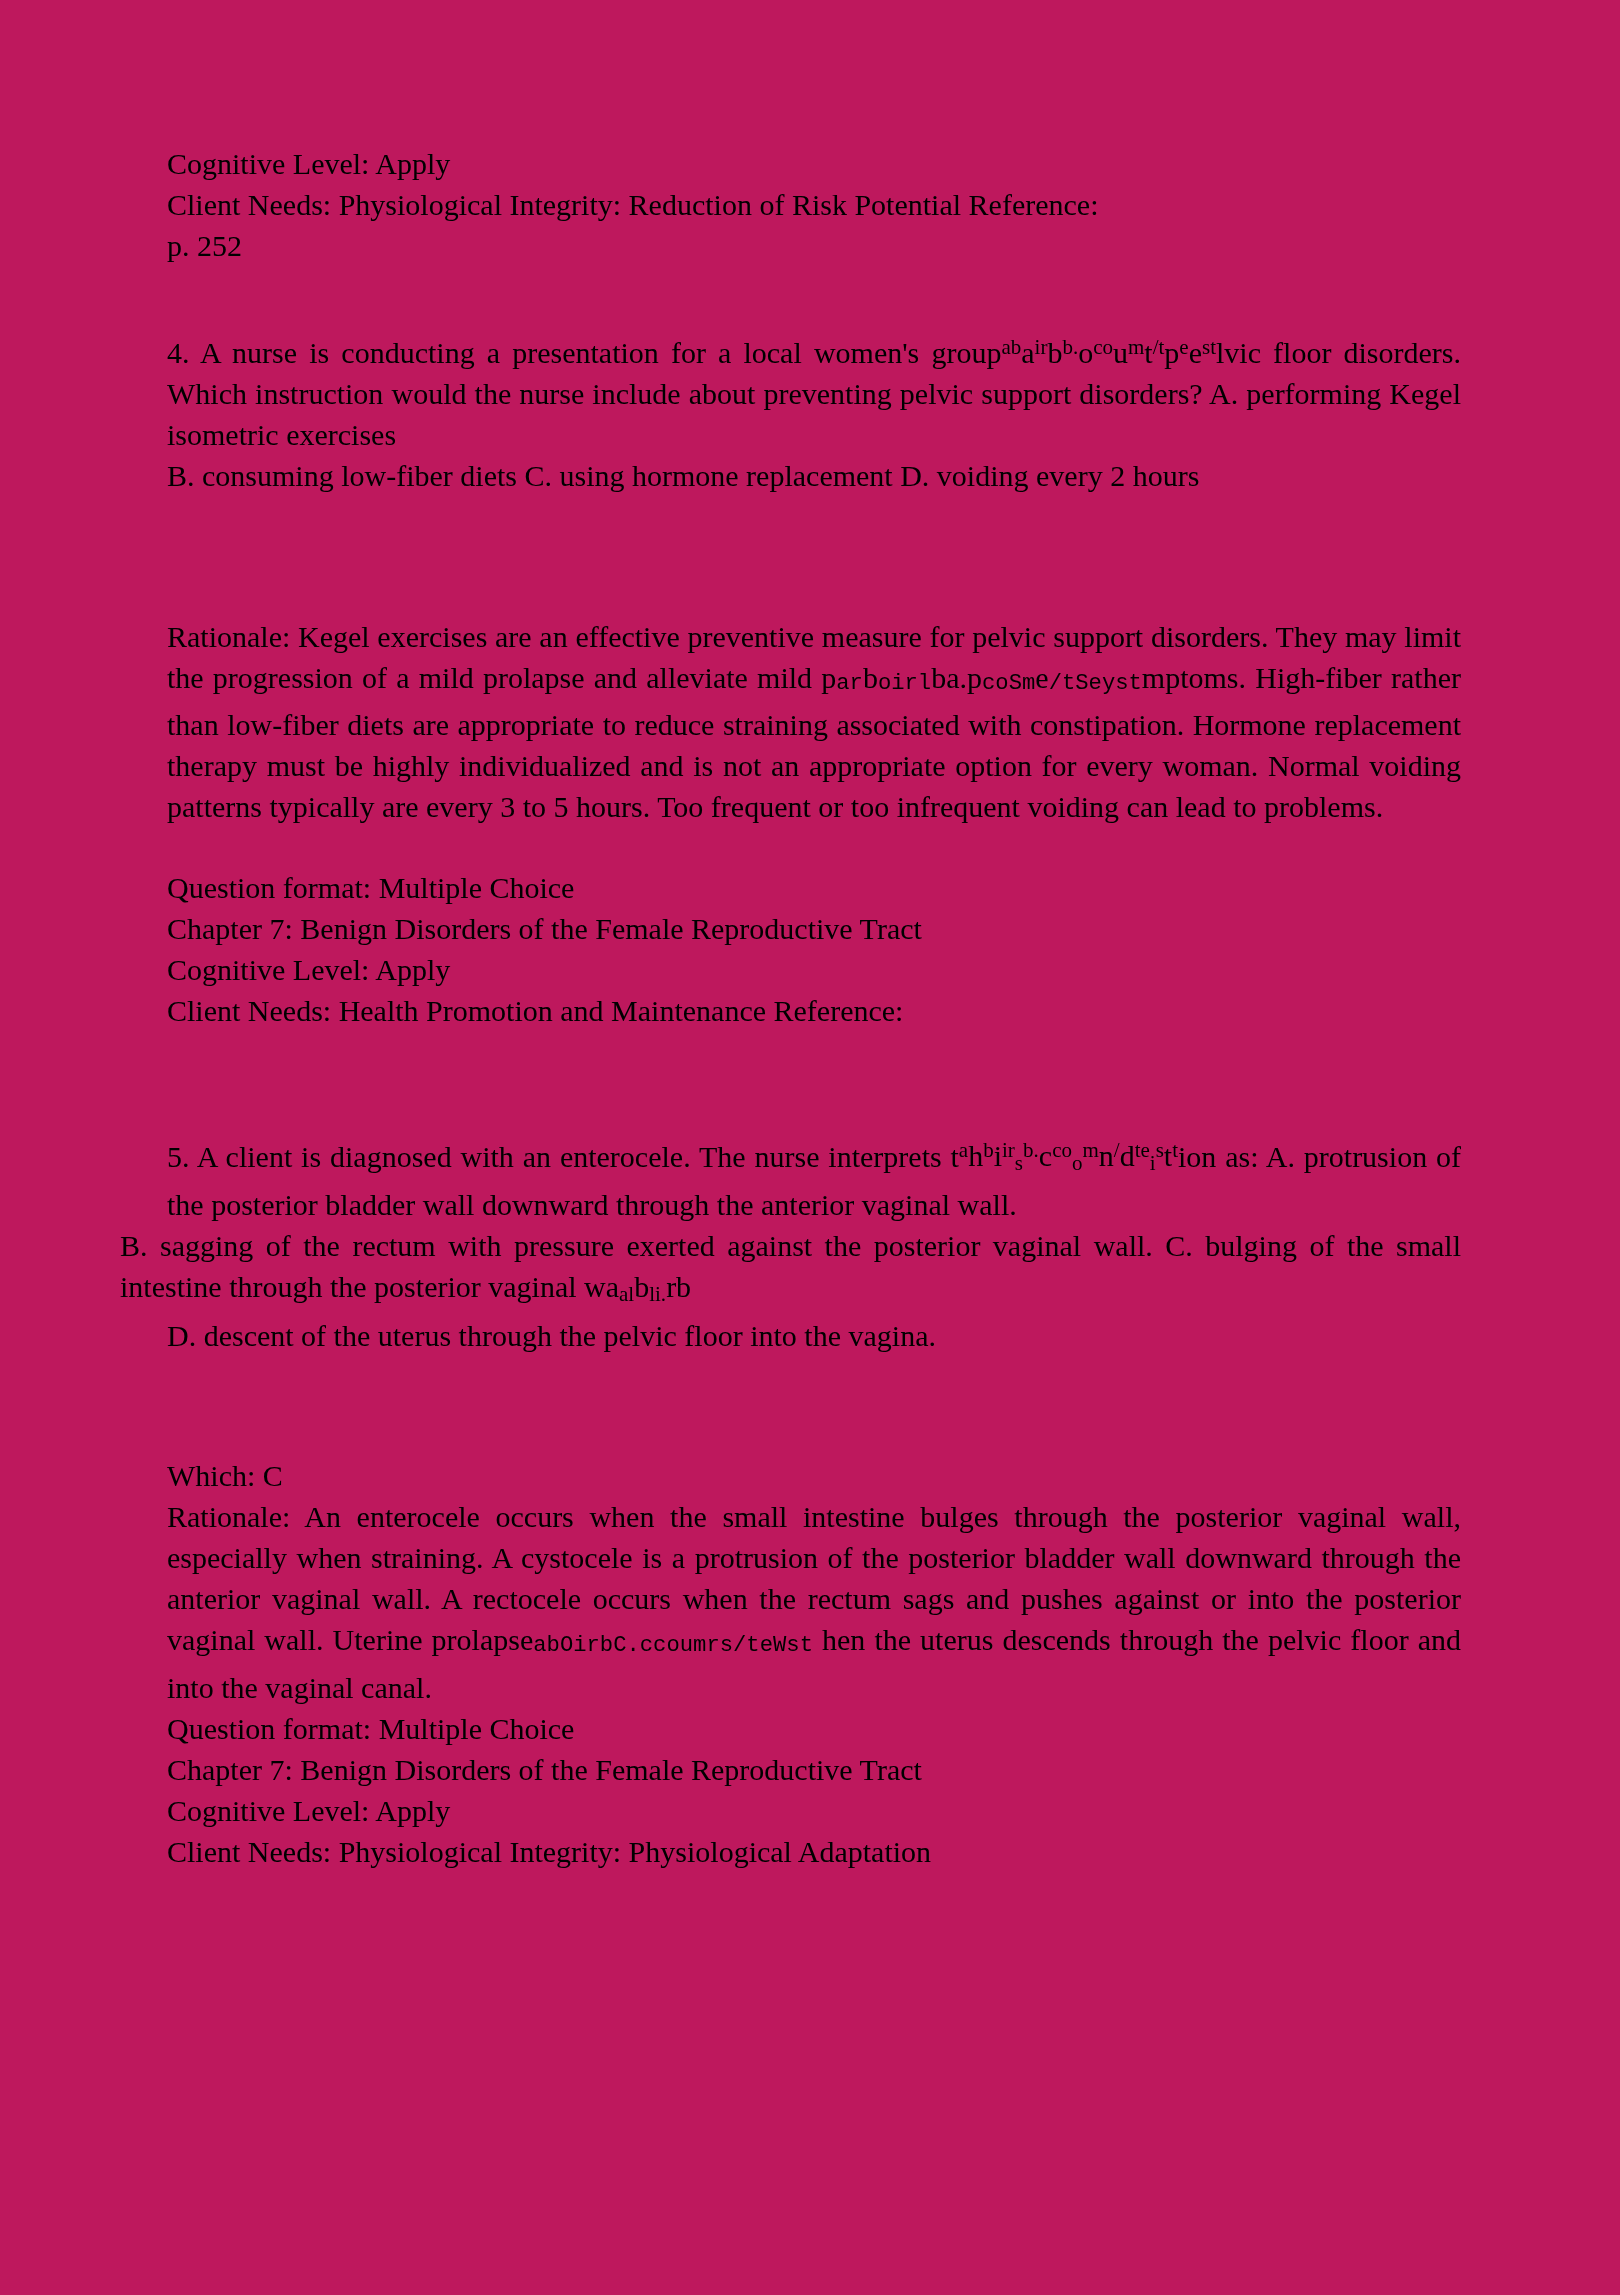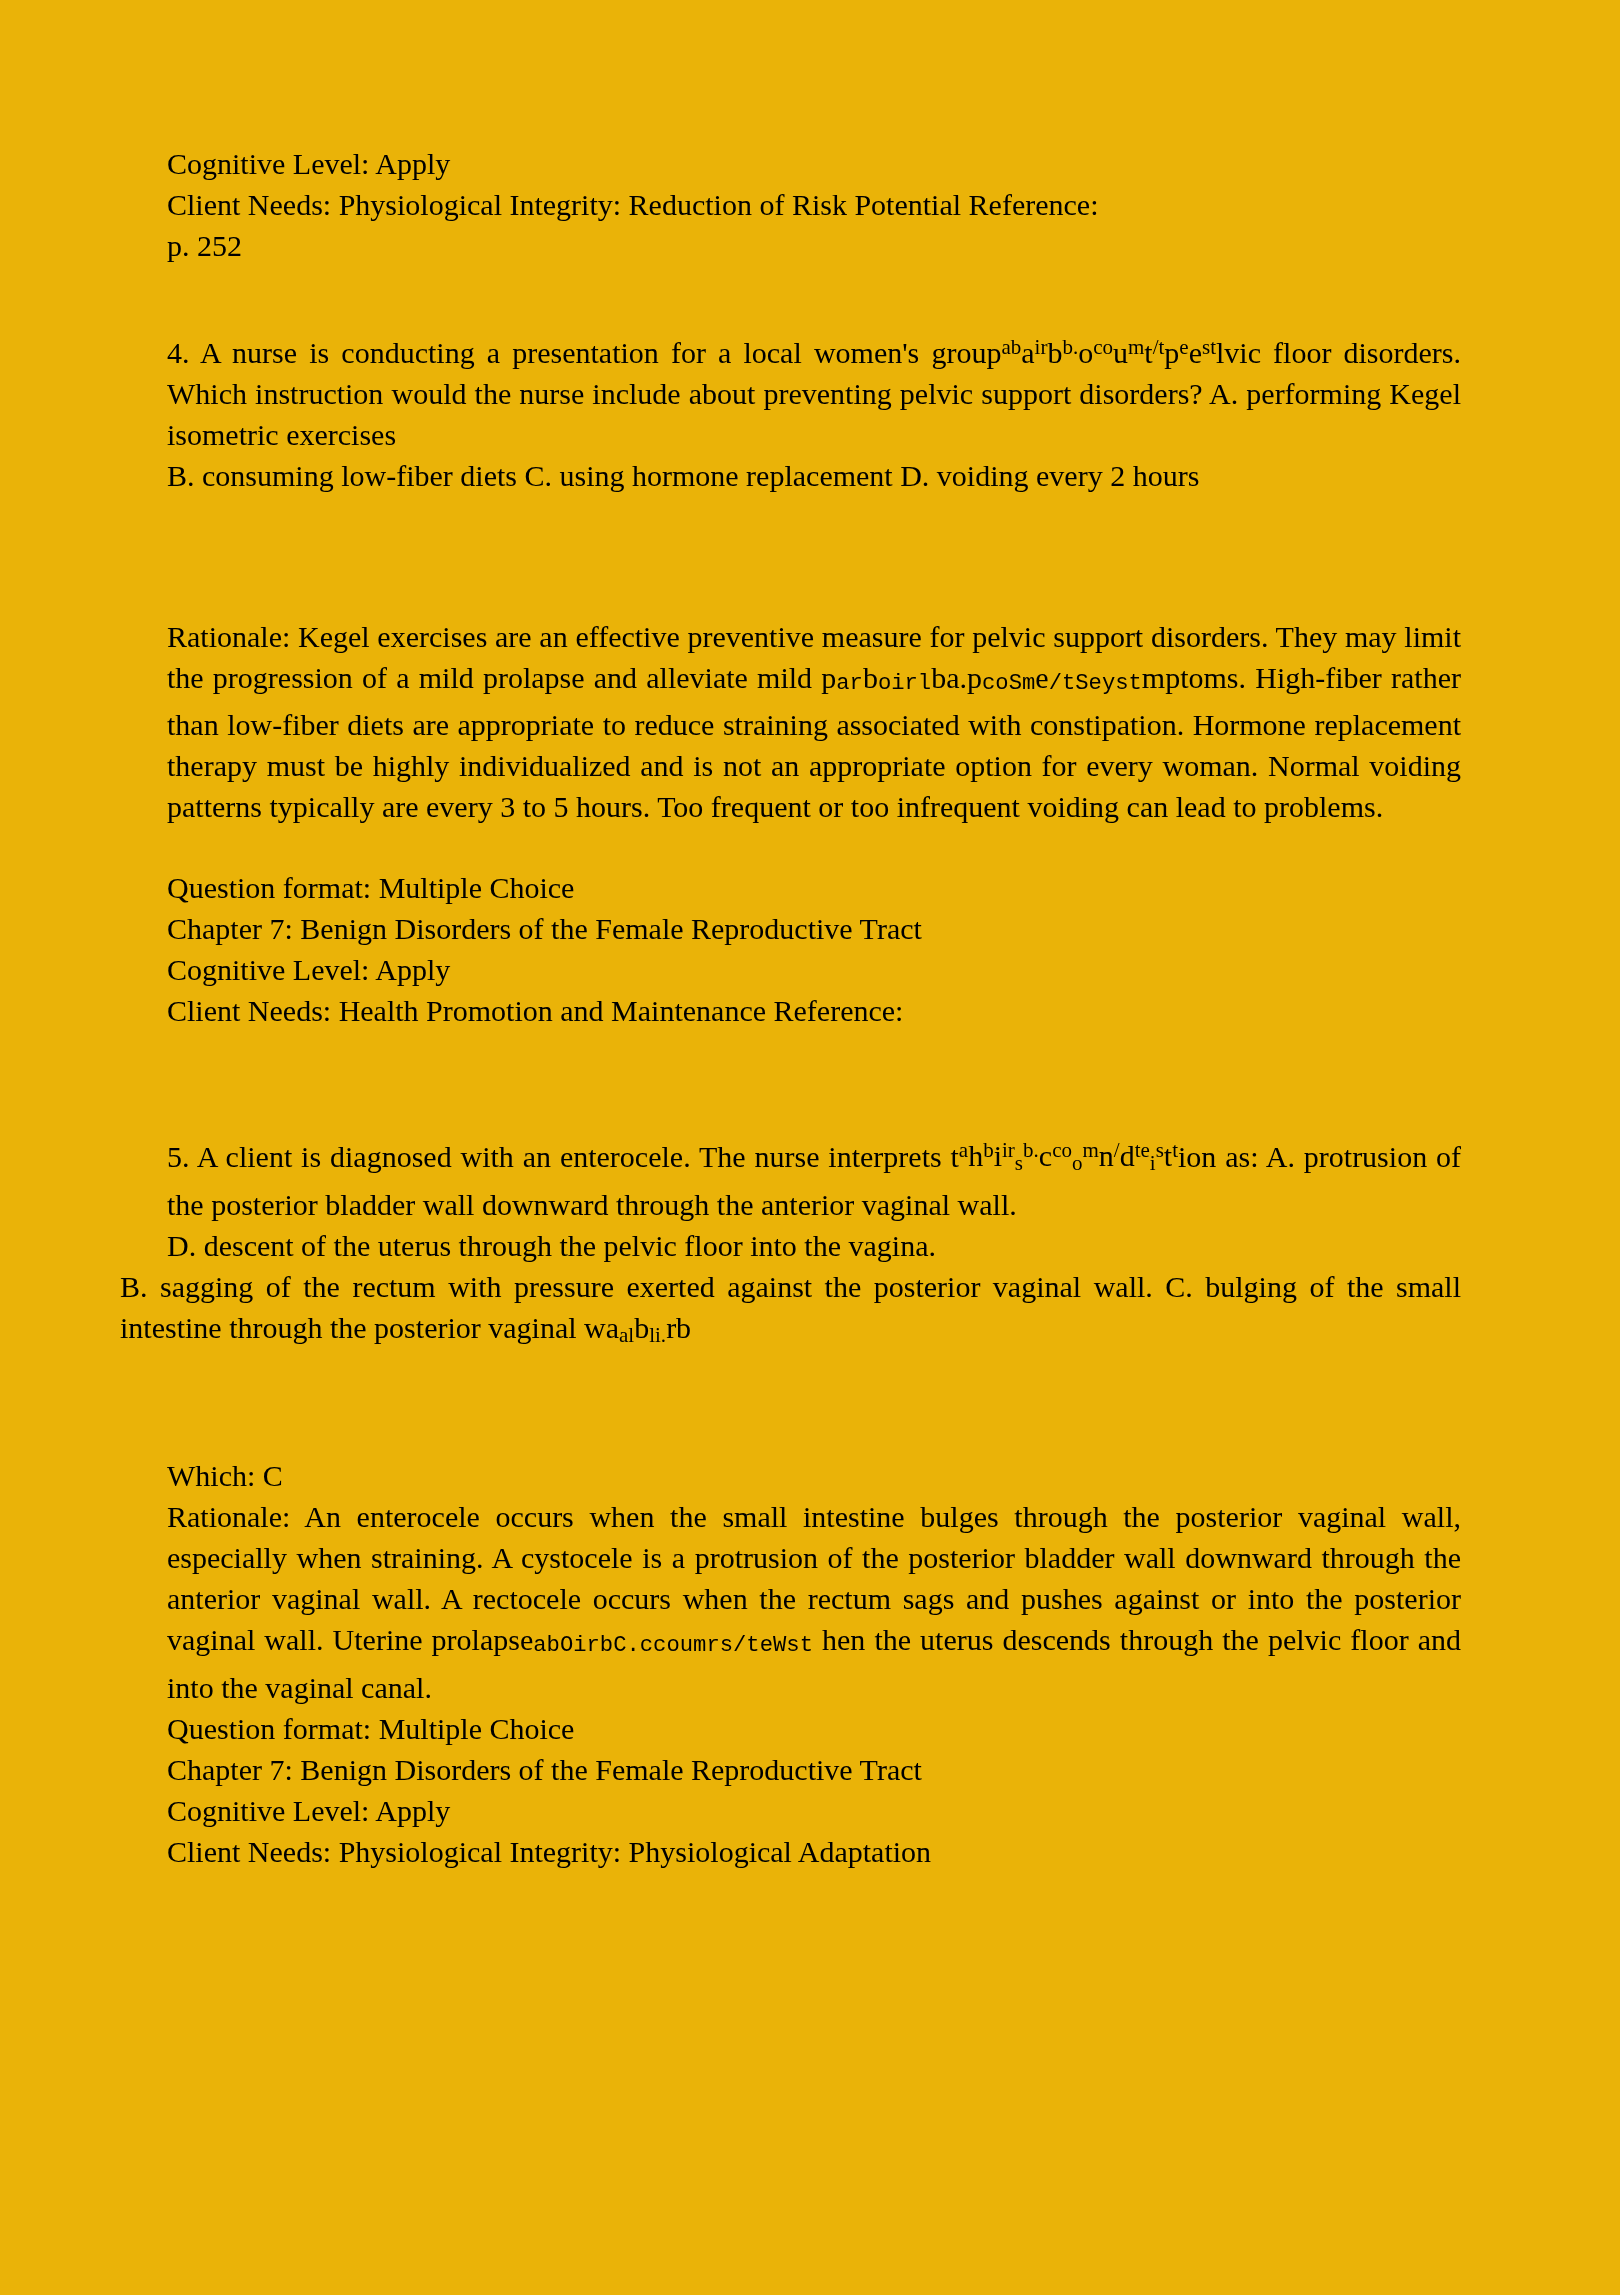--- a/index.html
+++ b/index.html
@@ -8,21 +8,21 @@
     background: #ffffff;
   }
   body {
     font-family: "Liberation Serif", "DejaVu Serif", serif;
     color: #000000;
   }
   .page {
     position: relative;
     width: 1620px;
     height: 2296px;
-    background: #eab308;
+    background: #be185d;
     margin: 0 auto;
     overflow: hidden;
   }
   .content {
     position: absolute;
     left: 167px;
     top: 143px;
     width: 1294px;
   }
   .block {
@@ -108,28 +108,28 @@
       <div class="line">Client Needs: Health Promotion and Maintenance Reference:</div>
     </div>
 
     <div class="gap-xl"></div>
     <div class="gap-sm"></div>
 
     <div class="block justify">
       <span>5. A client is diagnosed with an enterocele. The nurse interprets t</span><span class="garble"><span class="sup">a</span><span>h</span><span class="sup">b</span><span>i</span><span class="sup">ir</span><span class="sub">s</span><span class="sup">b.</span><span>c</span><span class="sup">co</span><span class="sub">o</span><span class="sup">m</span><span>n</span><span class="sup">/</span><span>d</span><span class="sup">te</span><span class="sub">i</span><span class="sup">s</span><span>t</span><span class="sup">t</span></span><span>ion as: A. protrusion of the posterior bladder wall downward through the anterior vaginal wall.</span>
     </div>
 
-    <div class="block">
-      <div class="line">D. descent of the uterus through the pelvic floor into the vagina.</div>
-    </div>
-
     <div class="block hang">
       <span class="body">
         <span>B.</span><span> </span><span>sagging of the rectum with pressure exerted against the posterior vaginal wall. C. bulging of the small intestine through the posterior vaginal wa</span><span class="garble"><span class="sub">al</span><span>b</span><span class="sub">li.</span><span>rb</span></span>
       </span>
+    </div>
+
+    <div class="block">
+      <div class="line">D. descent of the uterus through the pelvic floor into the vagina.</div>
     </div>
 
     <div class="gap-xl"></div>
     <div class="gap-sm"></div>
 
     <div class="block">
       <div class="line">Which: C</div>
     </div>
 
     <div class="block justify">

